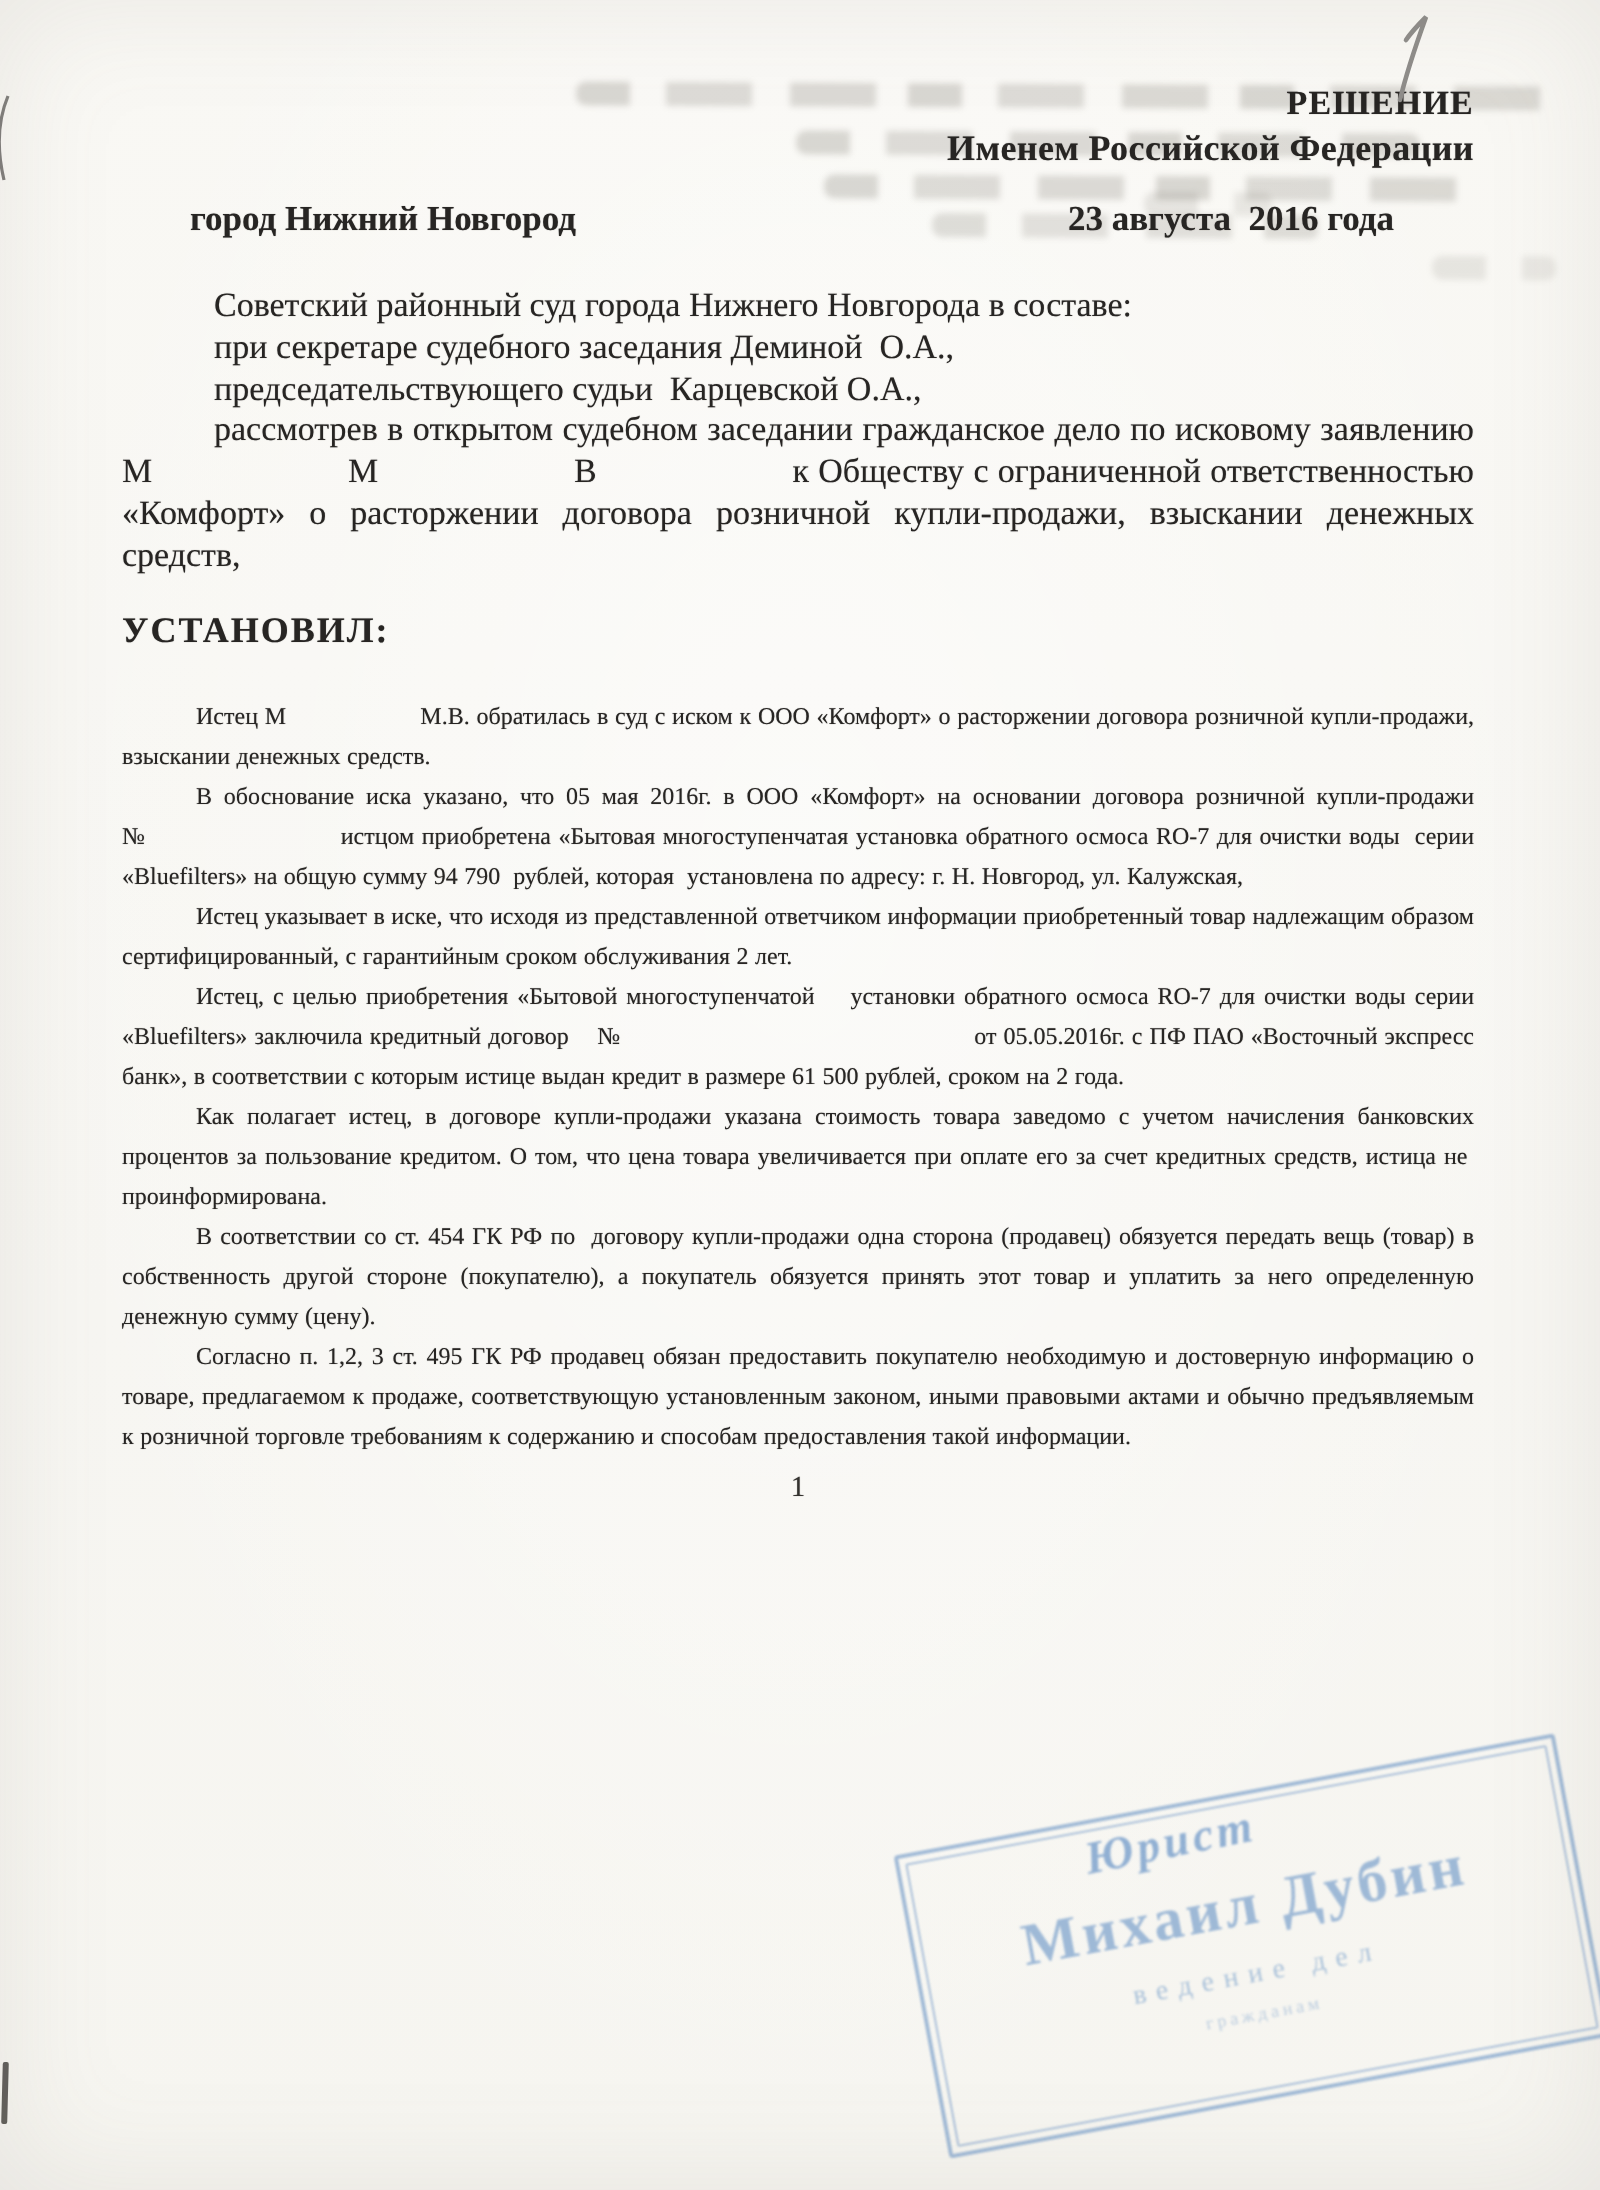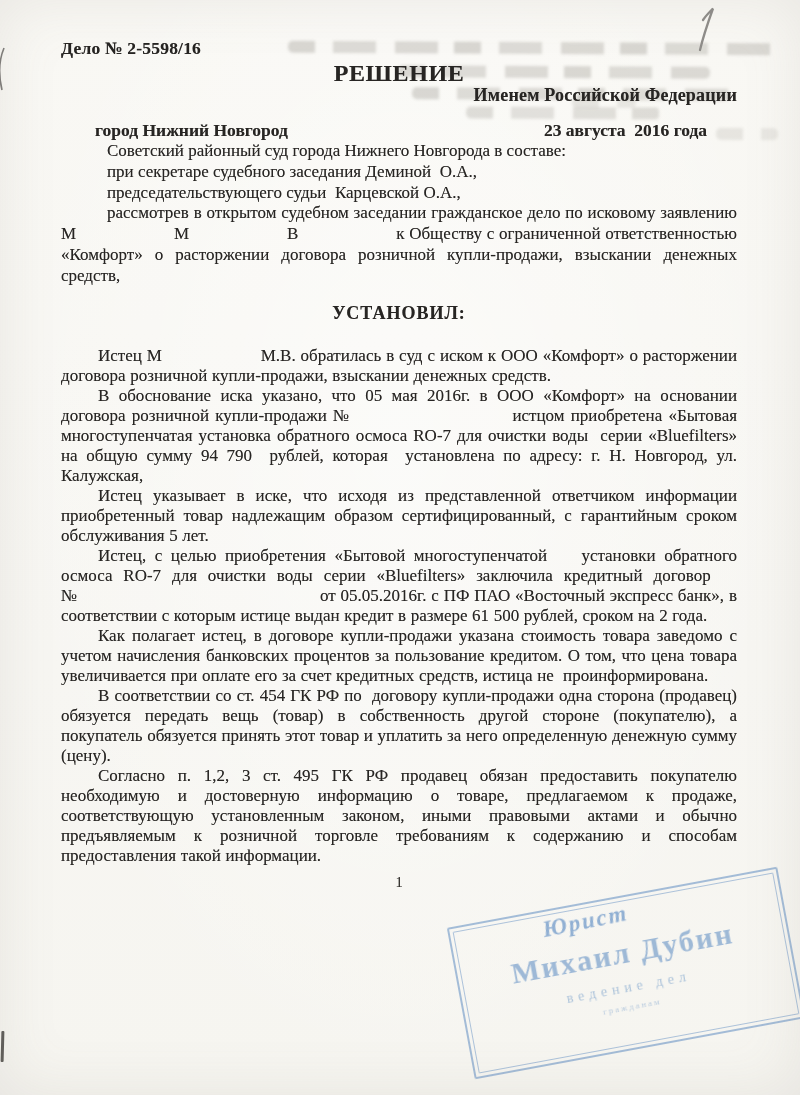--- a/index.html
+++ b/index.html
@@ -14,29 +14,29 @@
     font-family:"Liberation Serif","DejaVu Serif",serif;
     color:#272523;
   }
   
   .content{
     position:relative;z-index:2;
     padding:38px 63px 0 61px;
     text-shadow:0 0 .55px rgba(42,40,37,.45);
   }
   .case-no{font-weight:bold;font-size:17.5px;line-height:21px;letter-spacing:.2px;}
-  .title{text-align:center;font-weight:bold;font-size:24px;line-height:22px;margin-top:3px;letter-spacing:.6px;}
+  .title{text-align:right;font-weight:bold;font-size:17px;line-height:22px;margin-top:3px;letter-spacing:.6px;}
   .subtitle{text-align:right;font-weight:bold;font-size:18px;line-height:22px;letter-spacing:.2px;}
   .city-row{display:flex;justify-content:space-between;font-weight:bold;font-size:17.5px;line-height:22px;margin-top:13px;}
   .city-row .city{margin-left:34px;}
-  .city-row .date{margin-right:30px;}
-  .intro{font-size:17px;line-height:20.8px;text-align:justify;}
+  .city-row .date{margin-right:40px;}
+  .intro{margin-top:23px;font-size:17px;line-height:20.8px;text-align:justify;}
   .intro p{margin:0;text-indent:46px;}
-  .heading{text-align:center;font-weight:bold;font-size:18px;line-height:22px;margin:15px 0 22px 0;letter-spacing:1px;}
-  .bodytext{font-size:17px;line-height:20px;text-align:justify;word-spacing:.02em;}
+  .heading{text-align:left;font-weight:bold;font-size:18px;line-height:22px;margin:15px 0 22px 0;letter-spacing:1px;}
+  .bodytext{font-size:12px;line-height:20px;text-align:justify;word-spacing:.02em;}
   .bodytext p{margin:0;text-indent:37px;}
   .page-num{text-align:center;font-size:14.5px;line-height:18px;margin-top:7px;color:#33312e;}
   
   .stamp{
     position:absolute;z-index:1;
     left:458px;top:896px;width:332px;height:150px;
     transform:rotate(-10.5deg);
     border:2px solid rgba(112,152,198,.62);
     border-radius:2px;
     filter:blur(.4px);
@@ -113,42 +113,41 @@
 
   <div class="stamp">
     <div class="inner"></div>
     <div class="w1">Юрист</div>
     <div class="w2">Михаил Дубин</div>
     <div class="w3">ведение дел</div>
     <div class="w4">гражданам</div>
   </div>
 
   <div class="content">
-    <div class="case-no">Дело № 2-5598/16</div>
     <div class="title">РЕШЕНИЕ</div>
     <div class="subtitle">Именем Российской Федерации</div>
 
     <div class="city-row">
       <span class="city">город Нижний Новгород</span>
       <span class="date">23 августа&nbsp; 2016 года</span>
     </div>
 
     <div class="intro">
       <p>Советский районный суд города Нижнего Новгорода в составе:</p>
       <p>при секретаре судебного заседания Деминой&nbsp; О.А.,</p>
       <p>председательствующего судьи&nbsp; Карцевской О.А.,</p>
       <p>рассмотрев в открытом судебном заседании гражданское дело по исковому заявлению М&nbsp;&nbsp;&nbsp;&nbsp;&nbsp;&nbsp;&nbsp;&nbsp;&nbsp;&nbsp;&nbsp;&nbsp;&nbsp;&nbsp;&nbsp;&nbsp;&nbsp;&nbsp;&nbsp;&nbsp;&nbsp;М&nbsp;&nbsp;&nbsp;&nbsp;&nbsp;&nbsp;&nbsp;&nbsp;&nbsp;&nbsp;&nbsp;&nbsp;&nbsp;&nbsp;&nbsp;&nbsp;&nbsp;&nbsp;&nbsp;&nbsp;&nbsp;В&nbsp;&nbsp;&nbsp;&nbsp;&nbsp;&nbsp;&nbsp;&nbsp;&nbsp;&nbsp;&nbsp;&nbsp;&nbsp;&nbsp;&nbsp;&nbsp;&nbsp;&nbsp;&nbsp;&nbsp;&nbsp;к Обществу с ограниченной ответственностью «Комфорт» о расторжении договора розничной купли-продажи, взыскании денежных средств,</p>
     </div>
 
     <div class="heading">УСТАНОВИЛ:</div>
 
     <div class="bodytext">
       <p>Истец М&nbsp;&nbsp;&nbsp;&nbsp;&nbsp;&nbsp;&nbsp;&nbsp;&nbsp;&nbsp;&nbsp;&nbsp;&nbsp;&nbsp;&nbsp;&nbsp;&nbsp;&nbsp;&nbsp;&nbsp;М.В. обратилась в суд с иском к ООО «Комфорт» о расторжении договора розничной купли-продажи, взыскании денежных средств.</p>
       <p>В обоснование иска указано, что 05 мая 2016г. в ООО «Комфорт» на основании договора розничной купли-продажи №&nbsp;&nbsp;&nbsp;&nbsp;&nbsp;&nbsp;&nbsp;&nbsp;&nbsp;&nbsp;&nbsp;&nbsp;&nbsp;&nbsp;&nbsp;&nbsp;&nbsp;&nbsp;&nbsp;&nbsp;&nbsp;&nbsp;&nbsp;&nbsp;&nbsp;&nbsp;истцом приобретена «Бытовая многоступенчатая установка обратного осмоса RO-7 для очистки воды&nbsp; серии «Bluefilters» на общую сумму 94&nbsp;790&nbsp; рублей, которая&nbsp; установлена по адресу: г. Н. Новгород, ул. Калужская,</p>
-      <p>Истец указывает в иске, что исходя из представленной ответчиком информации приобретенный товар надлежащим образом сертифицированный, с гарантийным сроком обслуживания 5 лет.</p>
+      <p>Истец указывает в иске, что исходя из представленной ответчиком информации приобретенный товар надлежащим образом сертифицированный, с гарантийным сроком обслуживания 2 лет.</p>
       <p>Истец, с целью приобретения «Бытовой многоступенчатой&nbsp;&nbsp;&nbsp; установки обратного осмоса RO-7 для очистки воды серии «Bluefilters» заключила кредитный договор&nbsp;&nbsp;&nbsp; №&nbsp;&nbsp;&nbsp;&nbsp;&nbsp;&nbsp;&nbsp;&nbsp;&nbsp;&nbsp;&nbsp;&nbsp;&nbsp;&nbsp;&nbsp;&nbsp;&nbsp;&nbsp;&nbsp;&nbsp;&nbsp;&nbsp;&nbsp;&nbsp;&nbsp;&nbsp;&nbsp;&nbsp;&nbsp;&nbsp;&nbsp;&nbsp;&nbsp;&nbsp;&nbsp;&nbsp;&nbsp;&nbsp;&nbsp;&nbsp;&nbsp;&nbsp;&nbsp;&nbsp;&nbsp;&nbsp;&nbsp;&nbsp;&nbsp;&nbsp;от 05.05.2016г. с ПФ ПАО «Восточный экспресс банк», в соответствии с которым истице выдан кредит в размере 61&nbsp;500 рублей, сроком на 2 года.</p>
       <p>Как полагает истец, в договоре купли-продажи указана стоимость товара заведомо с учетом начисления банковских процентов за пользование кредитом. О том, что цена товара увеличивается при оплате его за счет кредитных средств, истица не&nbsp; проинформирована.</p>
       <p>В соответствии со ст. 454 ГК РФ по&nbsp; договору купли-продажи одна сторона (продавец) обязуется передать вещь (товар) в собственность другой стороне (покупателю), а покупатель обязуется принять этот товар и уплатить за него определенную денежную сумму (цену).</p>
       <p>Согласно п. 1,2, 3 ст. 495 ГК РФ продавец обязан предоставить покупателю необходимую и достоверную информацию о товаре, предлагаемом к продаже, соответствующую установленным законом, иными правовыми актами и обычно предъявляемым к розничной торговле требованиям к содержанию и способам предоставления такой информации.</p>
     </div>
 
     <div class="page-num">1</div>
   </div>
 
   <div class="vignette"></div>

